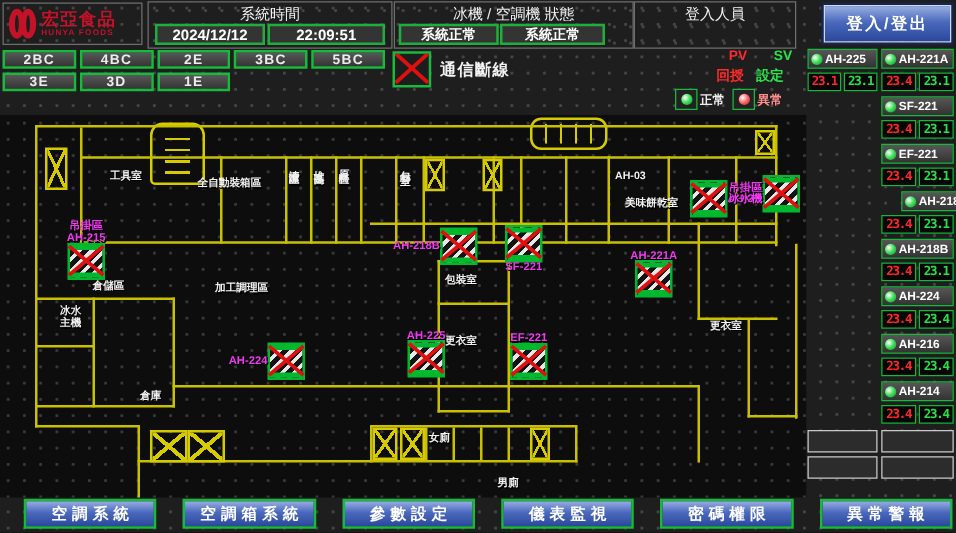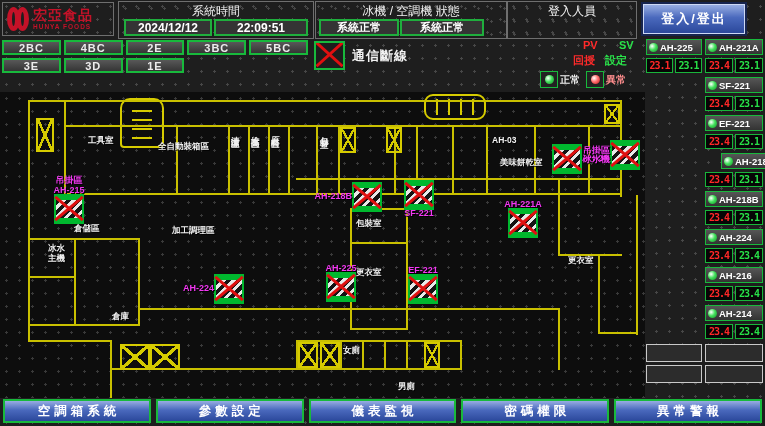--- a/index.html
+++ b/index.html
@@ -14,21 +14,21 @@
         font-weight:bold;font-size:12px;display:flex;align-items:center;justify-content:center;}
   .logo{position:absolute;left:2px;top:2px;width:112px;height:34px;border:1px solid #6f6f6f;
         display:flex;align-items:center;gap:4px;padding-left:4px;box-sizing:border-box;}
   .logo-glyph{display:flex;}
   .logo-glyph i{display:block;width:13px;height:24px;border:5px solid #c41228;border-radius:50%;box-sizing:border-box;}
   .logo-glyph i:last-child{margin-left:-4px;}
   .logo-txt{display:flex;flex-direction:column;line-height:1;}
   .brand{color:#c41228;font-weight:bold;font-size:14px;letter-spacing:1px;}
   .brand-en{color:#c41228;font-weight:bold;font-size:6.5px;letter-spacing:1px;margin-top:2px;}
   .blue-btn{background:linear-gradient(#97ade2,#4a69bd 45%,#2b489b);color:#fff;font-weight:bold;
-            display:flex;align-items:center;justify-content:center;cursor:pointer;box-sizing:border-box;}
+            display:flex;align-items:center;justify-content:center;cursor:pointer;box-sizing:border-box;margin-left:16px;}
   .login-btn{position:absolute;left:643px;top:4px;width:102px;height:30px;font-size:13px;
              border:1px solid #cdd8f4;box-shadow:0 0 0 2px #16244e;letter-spacing:2px;}
   
   .floor-nav{position:absolute;left:2px;top:40px;width:306px;height:52px;display:grid;
              grid-template-columns:repeat(5,1fr);grid-auto-rows:15px;gap:3px;}
   .floor-btn{background:linear-gradient(#585858,#353535);border:2px solid #18b93c;color:#ececec;
              font-weight:bold;font-size:11px;display:flex;align-items:center;justify-content:center;
              letter-spacing:1px;cursor:pointer;}
   
   .comm{position:absolute;left:314px;top:41px;display:flex;align-items:center;gap:7px;}
@@ -350,18 +350,19 @@
     </div>
     <div class="marker" style="left: 610px; top: 48px;">
       <b></b>
       <i></i>
       <div class="mlabel left">吊掛區
 冰水機</div>
     </div>
   </div>
 
 <div class="footer">
+    <div class="blue-btn footer-btn">空調系統</div>
     <div class="blue-btn footer-btn">空調箱系統</div>
     <div class="blue-btn footer-btn">參數設定</div>
     <div class="blue-btn footer-btn">儀表監視</div>
     <div class="blue-btn footer-btn">密碼權限</div>
     <div class="blue-btn footer-btn">異常警報</div>
   </div>
 
 </body></html>

